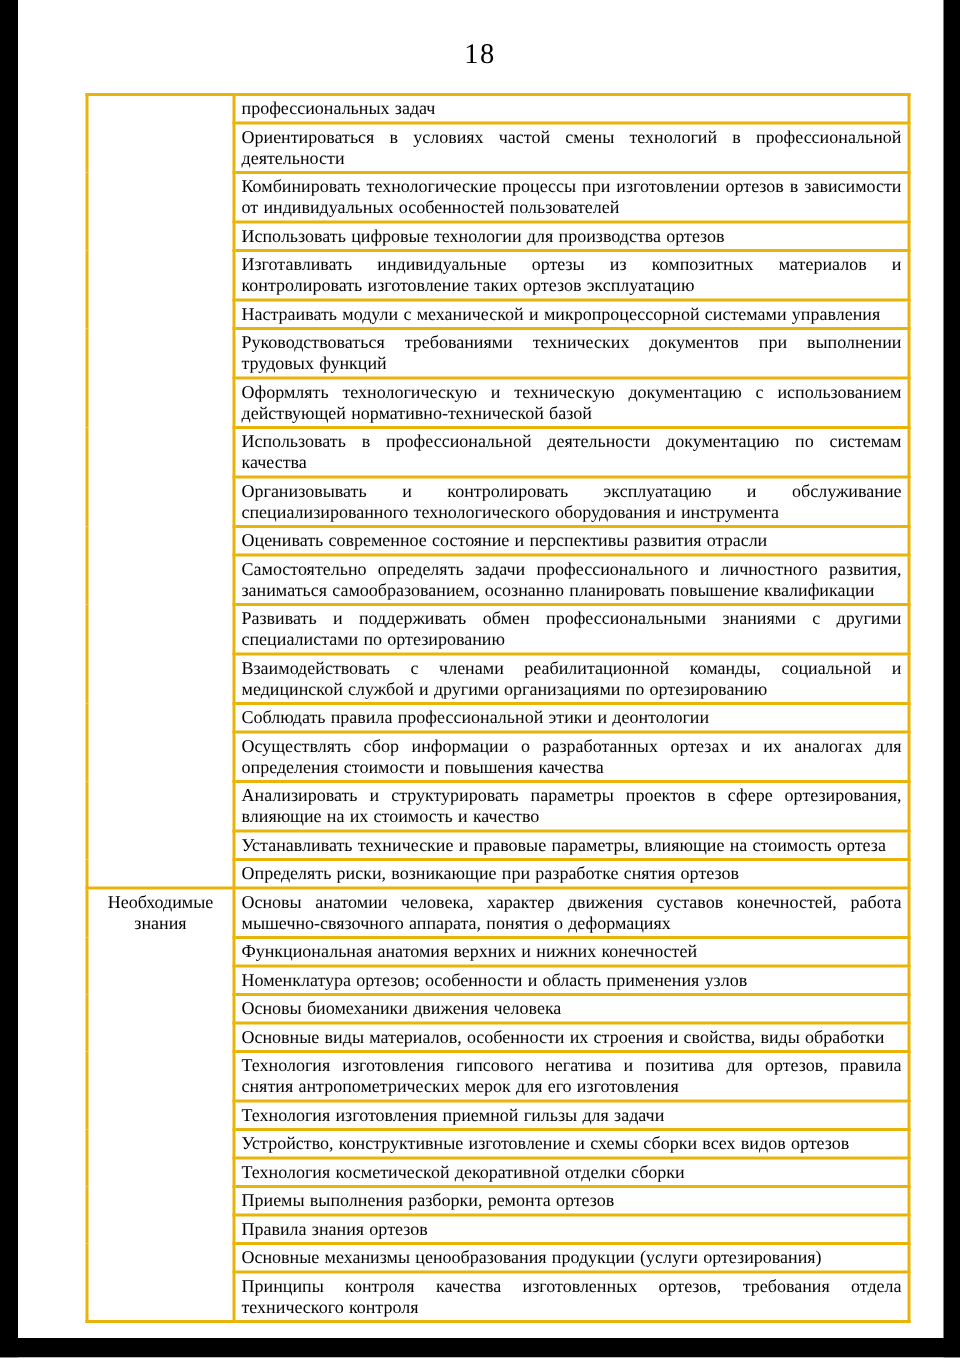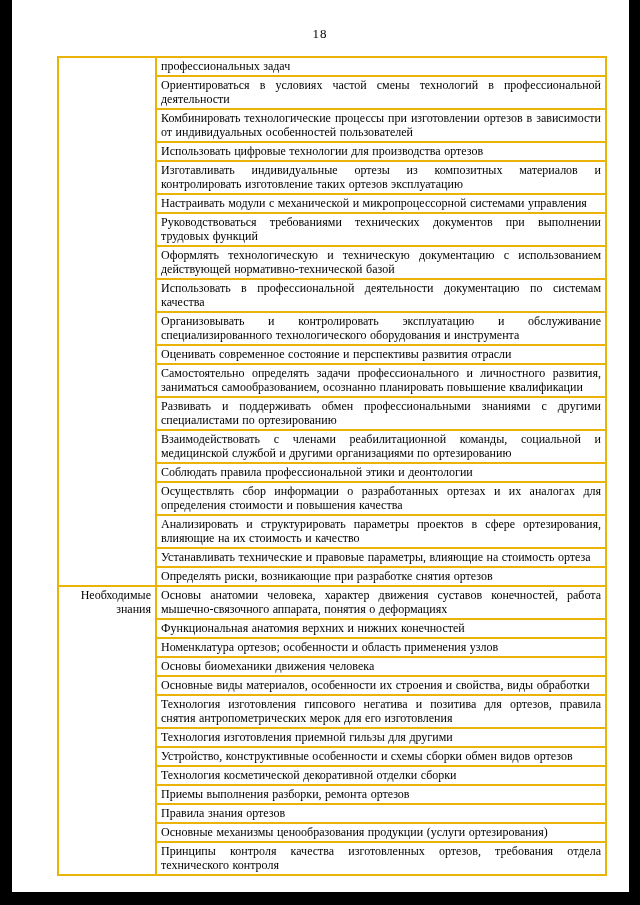--- a/index.html
+++ b/index.html
@@ -13,41 +13,41 @@
     color: #000;
   }
   .scan-edge { position: absolute; background: #000; z-index: 5; }
   .edge-left   { left: 0; top: 0; width: 12px; height: 905px; }
   .edge-right  { right: 0; top: 0; width: 11px; height: 905px; }
   .edge-bottom { left: 0; bottom: 0; width: 640px; height: 13px; }
 
   .page-number {
     padding-top: 26px;
     text-align: center;
-    font-size: 13px;
+    font-size: 19px;
     letter-spacing: 1px;
   }
 
   table.doc-table {
     border-collapse: collapse;
     margin: 14px 0 0 57px;
     width: 550px;
     table-layout: fixed;
   }
   table.doc-table td {
     border: 2px solid #eab308;
     vertical-align: top;
     font-size: 12px;
     line-height: 14px;
     padding: 1px 4px 2px 4px;
     word-spacing: 0.5px;
   }
   td.label-cell {
     width: 98px;
-    text-align: right;
+    text-align: center;
   }
   td.text-cell {
     text-align: justify;
   }
 </style>
 </head>
 <body>
 
 <div class="scan-edge edge-left"></div>
 <div class="scan-edge edge-right"></div>
@@ -128,24 +128,24 @@
       <tr>
         <td class="text-cell">Основы биомеханики движения человека</td>
       </tr>
       <tr>
         <td class="text-cell">Основные виды материалов, особенности их строения и свойства, виды обработки</td>
       </tr>
       <tr>
         <td class="text-cell">Технология изготовления гипсового негатива и позитива для ортезов, правила снятия антропометрических мерок для его изготовления</td>
       </tr>
       <tr>
-        <td class="text-cell">Технология изготовления приемной гильзы для другими</td>
+        <td class="text-cell">Технология изготовления приемной гильзы для задачи</td>
       </tr>
       <tr>
-        <td class="text-cell">Устройство, конструктивные особенности и схемы сборки обмен видов ортезов</td>
+        <td class="text-cell">Устройство, конструктивные изготовление и схемы сборки всех видов ортезов</td>
       </tr>
       <tr>
         <td class="text-cell">Технология косметической декоративной отделки сборки</td>
       </tr>
       <tr>
         <td class="text-cell">Приемы выполнения разборки, ремонта ортезов</td>
       </tr>
       <tr>
         <td class="text-cell">Правила знания ортезов</td>
       </tr>

